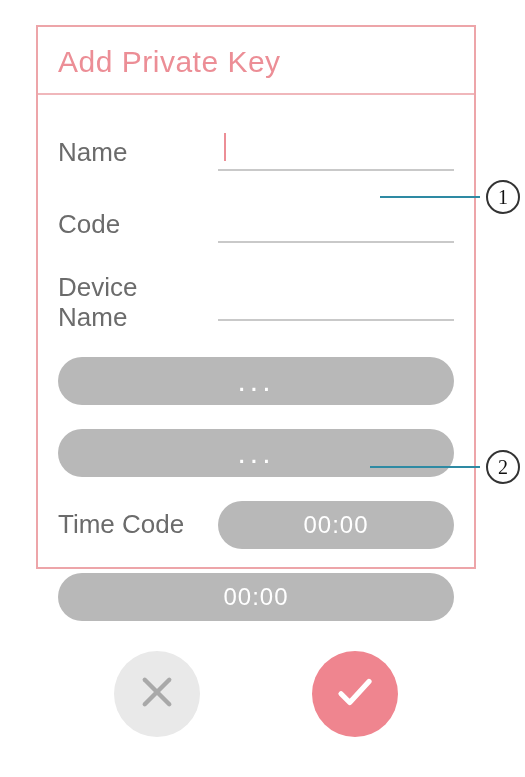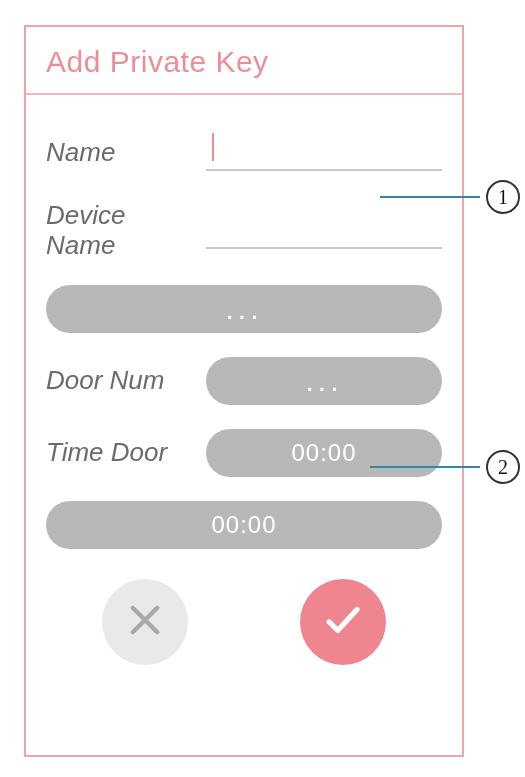--- a/index.html
+++ b/index.html
@@ -9,24 +9,24 @@
     font-family:Arial, Helvetica, sans-serif;
   }
   .stage{
     position:relative;
     width:525px;
     height:777px;
     box-sizing:border-box;
   }
   .phone{
     position:absolute;
-    left:24px;
+    left:36px;
     top:25px;
     width:440px;
-    height:732px;
+    height:544px;
     border:2px solid #eda5a9;
     background:#ffffff;
     box-sizing:border-box;
     filter:blur(0.6px);
   }
   .title{
     color:#ec8e96;
     font-size:30px;
     padding:18px 20px 14px 20px;
     border-bottom:2px solid #f0b7bb;
@@ -39,21 +39,20 @@
     display:flex;
     align-items:center;
     margin-top:24px;
     min-height:48px;
   }
   .label{
     width:160px;
     color:#6b6b6b;
     font-size:26px;
     line-height:1.15;
-    font-style:italic;
   }
   .underline{
     flex:1;
     height:34px;
     border-bottom:2px solid #c9c9c9;
     position:relative;
   }
   .cursor{
     position:absolute;
     left:6px;
@@ -141,42 +140,45 @@
 
     <div class="form">
 
       <div class="row">
         <div class="label">Name</div>
         <div class="underline">
           <div class="cursor"></div>
         </div>
       </div>
 
+      <div class="row">
+        <div class="label">Code</div>
+        <div class="underline"></div>
+      </div>
 
       <div class="row">
         <div class="label" style="white-space:pre-line">Device
 Name</div>
         <div class="underline"></div>
       </div>
 
       <div class="row">
         <div class="pill">
           <span class="dots">...</span>
         </div>
       </div>
 
       <div class="row">
-        <div class="label">Door Num</div>
         <div class="pill">
           <span class="dots">...</span>
         </div>
       </div>
 
       <div class="row">
-        <div class="label">Time Door</div>
+        <div class="label">Time Code</div>
         <div class="pill">
           <span>00:00</span>
         </div>
       </div>
 
       <div class="row">
         <div class="pill">
           <span>00:00</span>
         </div>
       </div>

